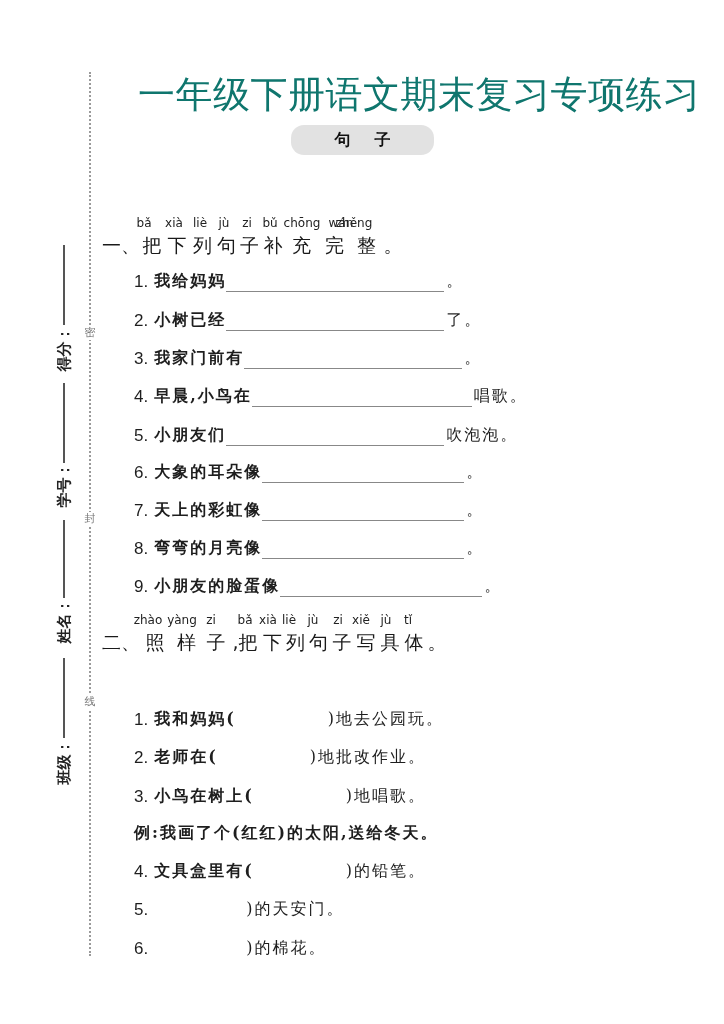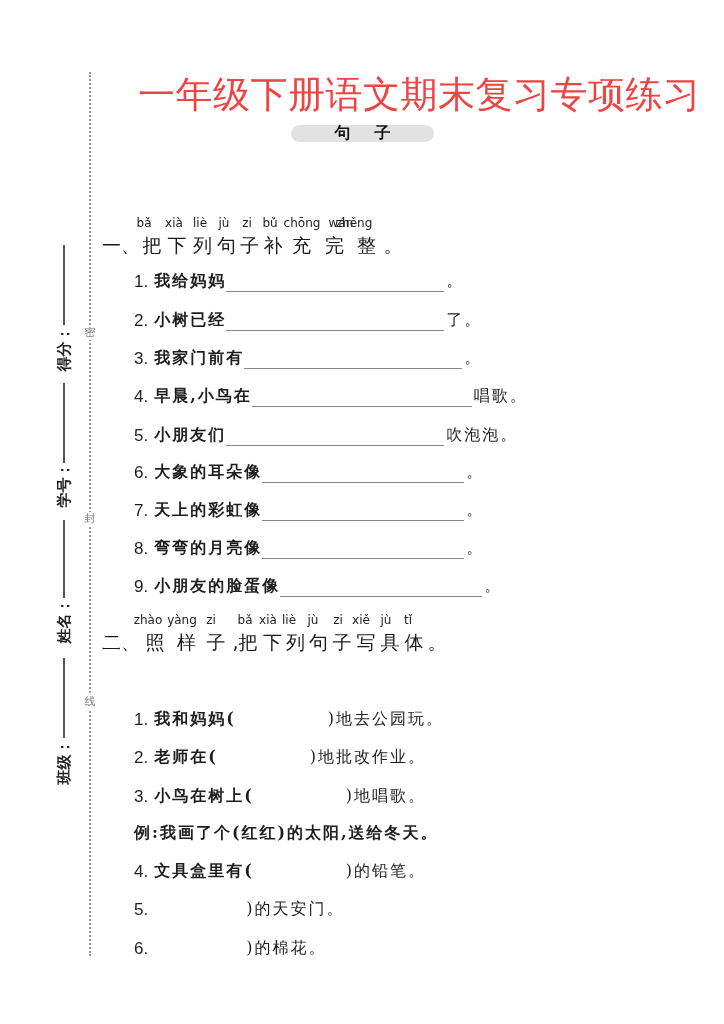--- a/index.html
+++ b/index.html
@@ -11,22 +11,22 @@
   .dotted-line { position:absolute; left:89px; top:72px; width:0; height:884px;
                  border-left:2px dotted #9a9a9a; }
   .margin-mark { position:absolute; left:83px; font-size:11px; color:#777;
                  background:#fff; line-height:14px; width:14px; text-align:center; }
   .side-label { position:absolute; left:44px; font-size:15px; font-weight:bold; color:#222;
                 transform:rotate(-90deg); transform-origin:center; white-space:nowrap; width:40px; text-align:center; }
   .side-rule { position:absolute; left:63px; width:1.5px; background:#555; }
 
   
   .title { position:absolute; left:138px; top:70px; font-family:"DejaVu Serif", serif;
-           font-size:37px; letter-spacing:0.5px; color:#ef4444; white-space:nowrap; }
-  .subtitle-pill { position:absolute; left:291px; top:125px; width:143px; height:17px;
+           font-size:37px; letter-spacing:0.5px; color:#0f766e; white-space:nowrap; }
+  .subtitle-pill { position:absolute; left:291px; top:125px; width:143px; height:30px;
                    border-radius:13px; background:#e2e2e2; display:flex; justify-content:center; align-items:center; }
   .subtitle-pill span { font-size:16px; font-weight:bold; letter-spacing:24px; margin-right:-24px; color:#111; }
 
   
   .section { position:absolute; left:102px; white-space:nowrap; }
   .pinyin-row { position:absolute; top:0; font-size:12px; color:#222; white-space:nowrap; }
   .pinyin-row span { position:absolute; transform:translateX(-50%); }
   .heading { position:absolute; top:17px; font-size:19px; color:#1a1a1a; white-space:nowrap; }
   .heading .hc { display:inline-block; text-align:center; }
 

